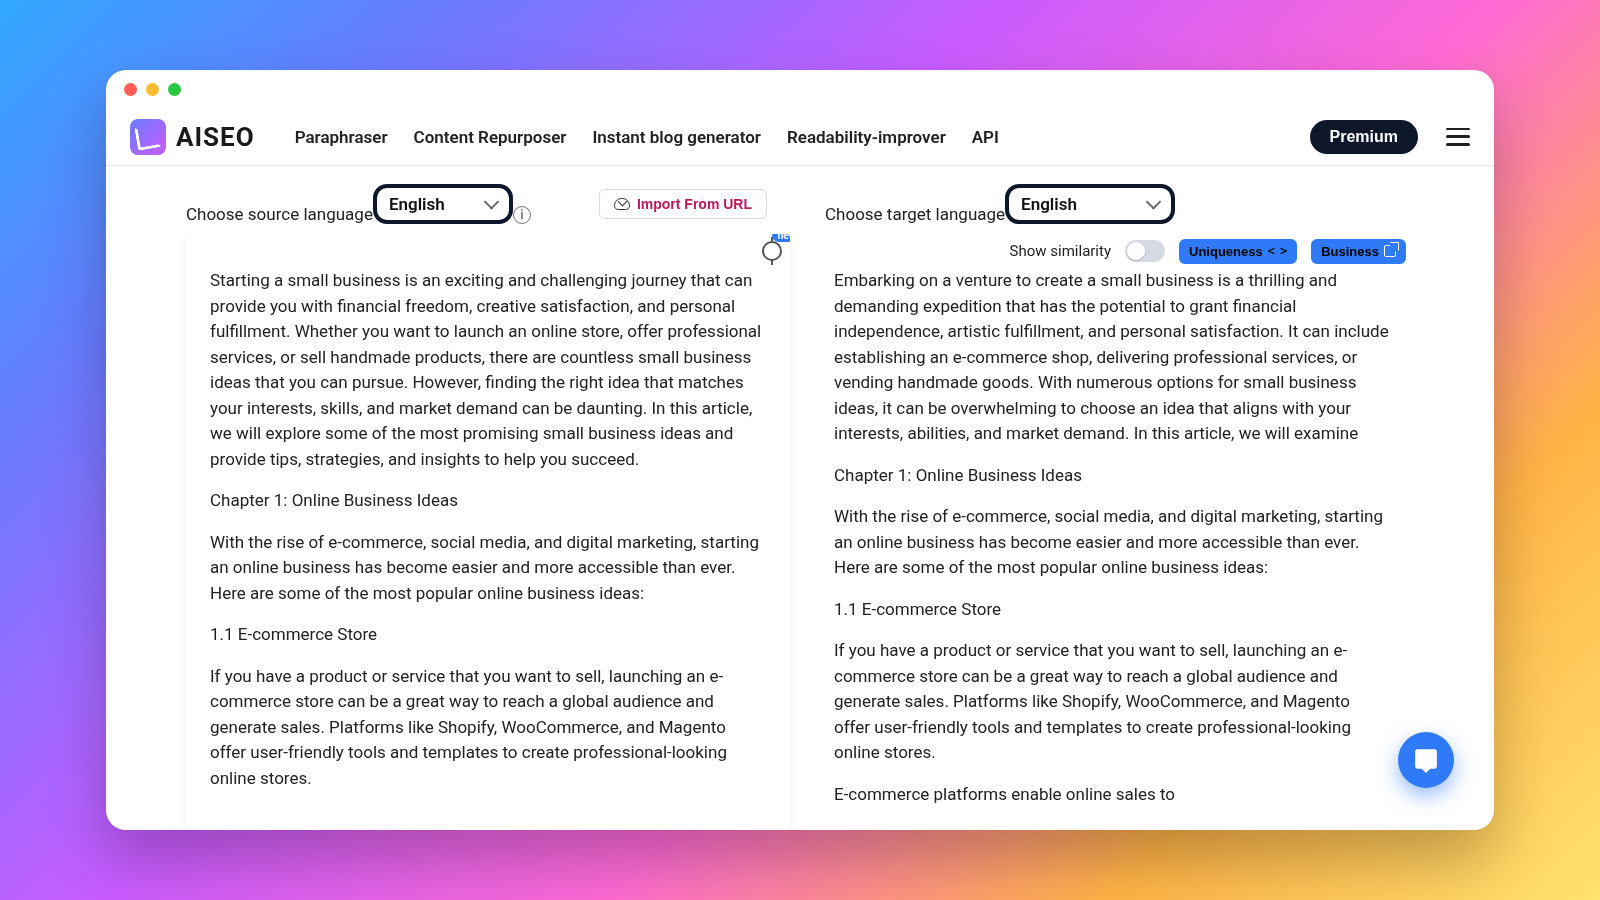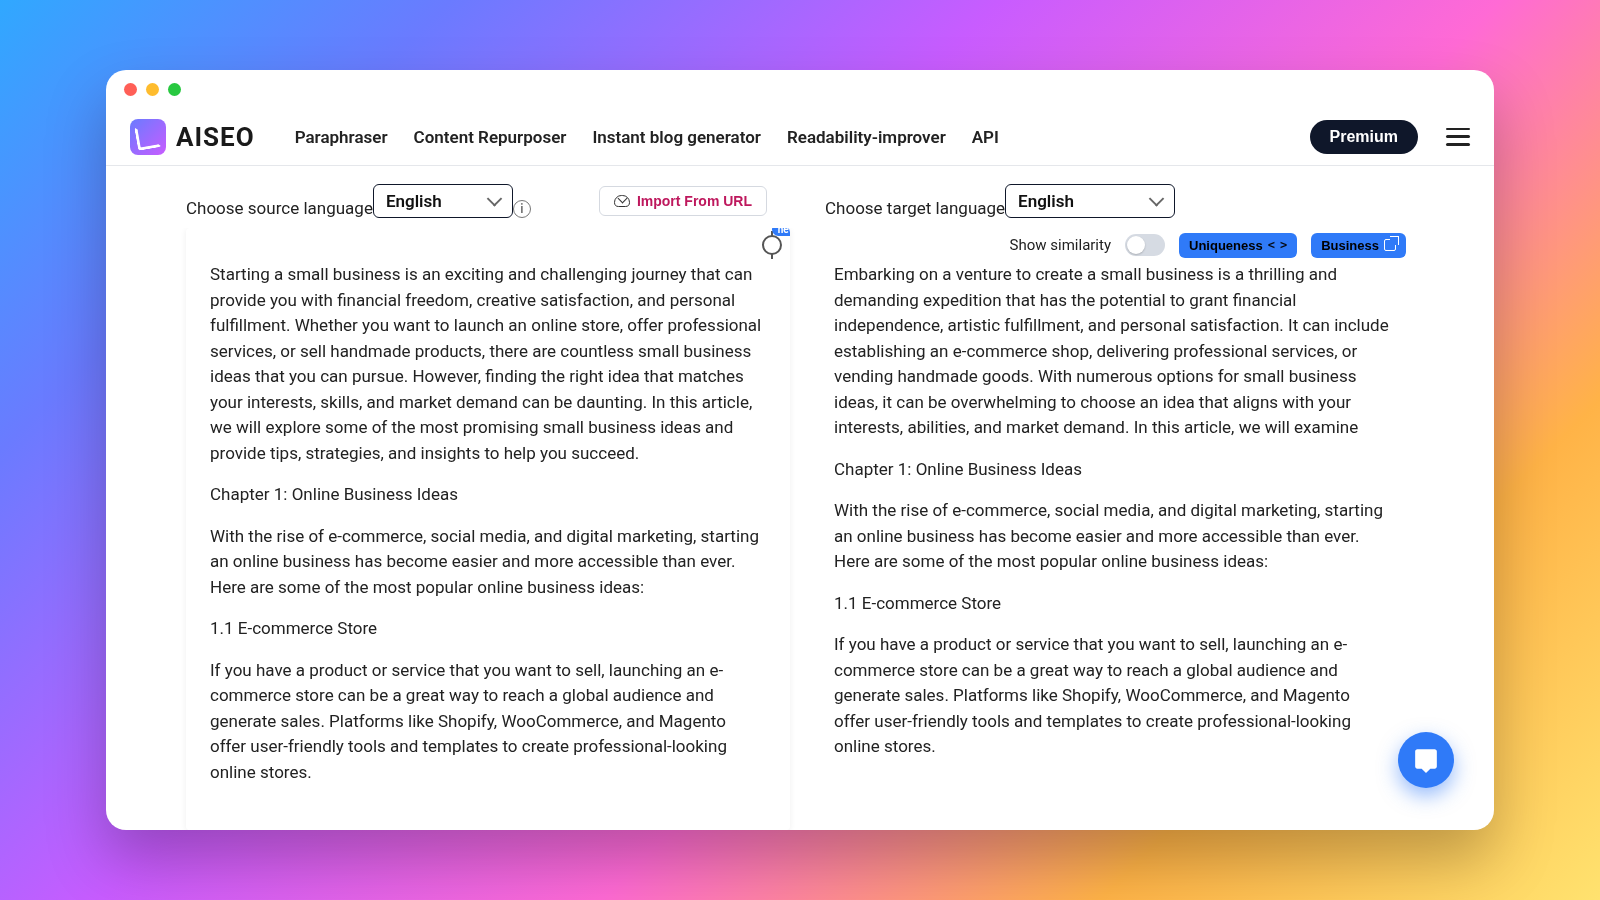--- a/index.html
+++ b/index.html
@@ -99,22 +99,22 @@
     padding: 18px 80px 10px 80px;
     gap: 14px;
   }
   .toolbar .group {
     display: flex;
     align-items: flex-end;
     gap: 0;
   }
   .toolbar-label { font-size: 17px; color: #222; }
   .select {
-    border: 1px solid #0f172a;
-    border-radius: 6px;
+    border: 4px solid #0f172a;
+    border-radius: 14px;
     padding: 6px 36px 6px 12px;
     font-size: 17px;
     font-weight: 600;
     color: #111;
     background: #fff;
     position: relative;
     min-width: 140px;
     cursor: pointer;
   }
   .select::after {
@@ -380,20 +380,21 @@
             <span class="ext-icon"></span>
           </button>
         </div>
       </div>
       <div class="panel-body">
         <p>Embarking on a venture to create a small business is a thrilling and demanding expedition that has the potential to grant financial independence, artistic fulfillment, and personal satisfaction. It can include establishing an e-commerce shop, delivering professional services, or vending handmade goods. With numerous options for small business ideas, it can be overwhelming to choose an idea that aligns with your interests, abilities, and market demand. In this article, we will examine</p>
         <p>Chapter 1: Online Business Ideas</p>
         <p>With the rise of e-commerce, social media, and digital marketing, starting an online business has become easier and more accessible than ever. Here are some of the most popular online business ideas:</p>
         <p>1.1 E-commerce Store</p>
         <p>If you have a product or service that you want to sell, launching an e-commerce store can be a great way to reach a global audience and generate sales. Platforms like Shopify, WooCommerce, and Magento offer user-friendly tools and templates to create professional-looking online stores.</p>
+        <p>E-commerce platforms enable online sales to</p>
       </div>
       <div class="fade-bottom"></div>
     </div>
 
   </div>
 
   <div class="chat-bubble">
     <svg viewBox="0 0 24 24">
       <path d="M20 2H4c-1.1 0-2 .9-2 2v14c0 1.1.9 2 2 2h4l4 4 4-4h4c1.1 0 2-.9 2-2V4c0-1.1-.9-2-2-2z"></path>
     </svg>

